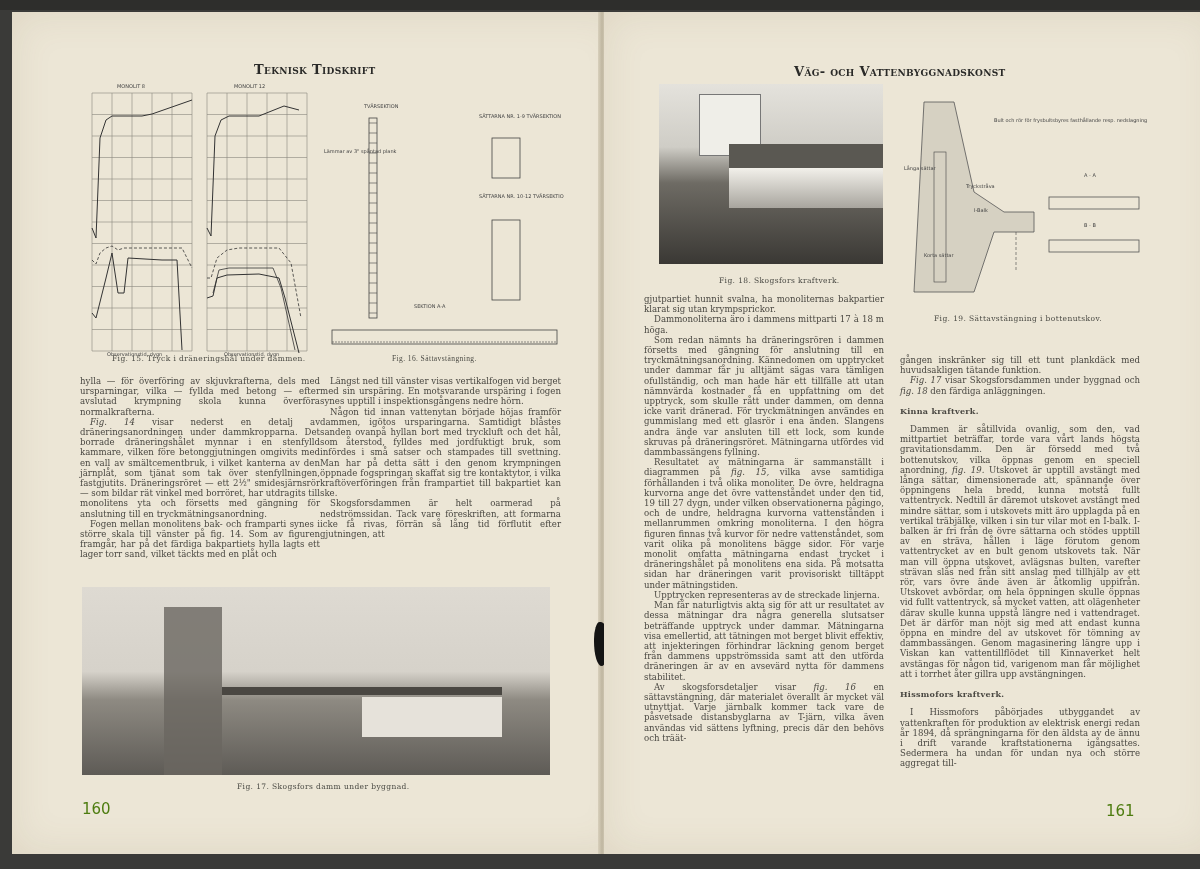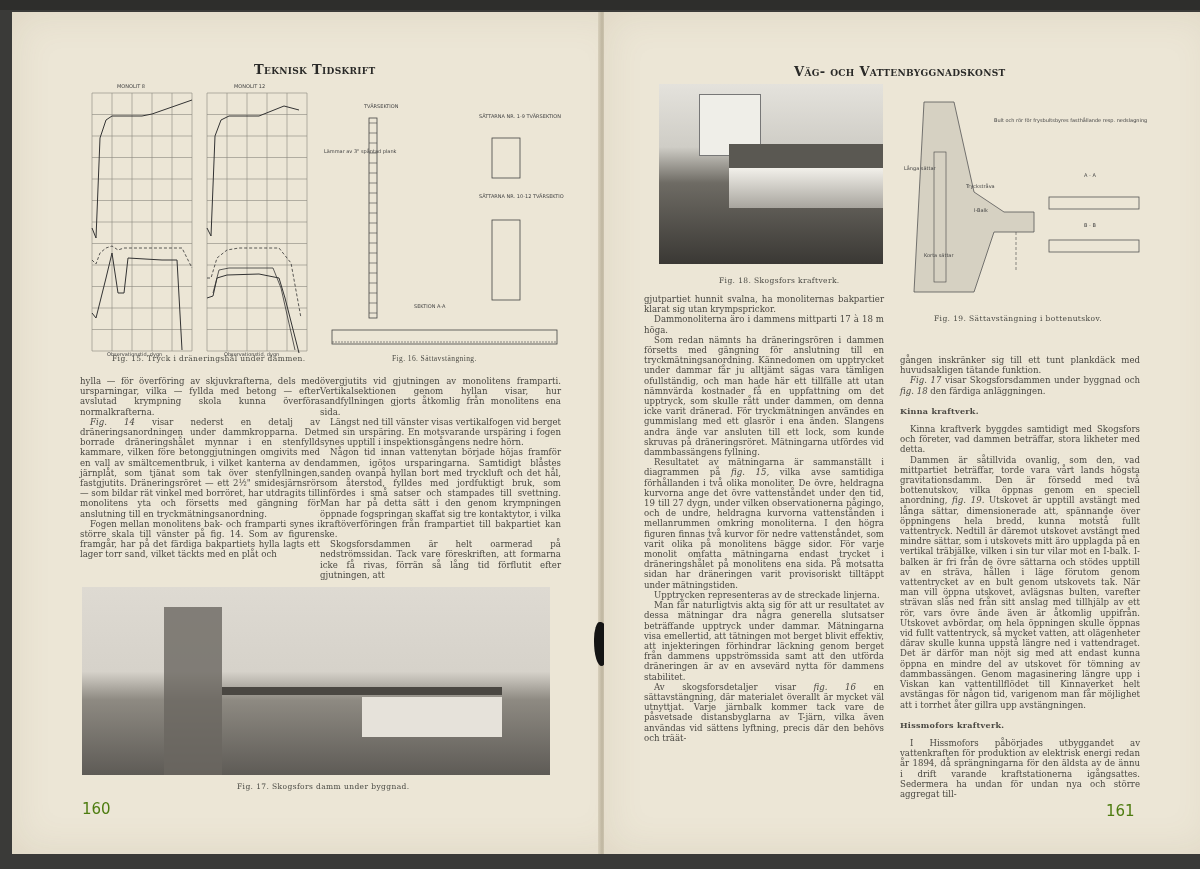--- a/index.html
+++ b/index.html
@@ -142,21 +142,20 @@
 
   <div class="caption" style="left:100px; top:342px;">Fig. 15.   Tryck i dräneringshål under dammen.</div>
   <div class="caption" style="left:380px; top:342px;font-family:Liberation Serif, serif;">Fig. 16.   Sättavstängning.</div>
 
   <div class="col" id="lcol1" style="left:68px; top:364px; width:240px;">
       <p class="noind">hylla — för överföring av skjuvkrafterna, dels med ursparningar, vilka — fyllda med betong — efter avslutad krympning skola kunna överföra normalkrafterna.</p>
       <p><i>Fig. 14</i> visar nederst en detalj av dräneringsanordningen under dammkropparna. Det borrade dräneringshålet mynnar i en stenfylld kammare, vilken före betonggjutningen omgivits med en vall av smältcementbruk, i vilket kanterna av den järnplåt, som tjänat som tak över stenfyllningen, fastgjutits. Dräneringsröret — ett 2½" smidesjärnsrör — som bildar rät vinkel med borröret, har utdragits till monolitens yta och försetts med gängning för anslutning till en tryckmätningsanordning.</p>
       <p>Fogen mellan monolitens bak- och framparti synes i större skala till vänster på fig. 14. Som av figuren framgår, har på det färdiga bakpartiets hylla lagts ett lager torr sand, vilket täckts med en plåt och</p>
     </div>
   <div class="col" id="lcol2" style="left:308px; top:364px; width:241px;">
-      <p class="noind">övergjutits vid gjutningen av monolitens framparti. Vertikalsektionen genom hyllan visar, hur sandfyllningen gjorts åtkomlig från monolitens ena sida.</p>
       <p>Längst ned till vänster visas vertikalfogen vid berget med sin urspäring. En motsvarande urspäring i fogen synes upptill i inspektionsgångens nedre hörn.</p>
       <p>Någon tid innan vattenytan började höjas framför dammen, igötos ursparingarna. Samtidigt blåstes sanden ovanpå hyllan bort med tryckluft och det hål, som återstod, fylldes med jordfuktigt bruk, som infördes i små satser och stampades till svettning. Man har på detta sätt i den genom krympningen öppnade fogspringan skaffat sig tre kontaktytor, i vilka kraftöverföringen från frampartiet till bakpartiet kan ske.</p>
       <p>Skogsforsdammen är helt oarmerad på nedströmssidan. Tack vare föreskriften, att formarna icke få rivas, förrän så lång tid förflutit efter gjutningen, att</p>
     </div>
 
   <div class="photo" style="left:70px; top:575px; width:468px; height:188px; background: linear-gradient(180deg,#dedad2 0%,#d6d2ca 45%,#8e8a82 60%,#5e5b56 100%);">
     <div style="position:absolute; left:82px; top:20px; width:58px; height:168px; background:#6a6660; opacity:0.8;"></div>
     <div style="position:absolute; left:140px; top:100px; width:280px; height:8px; background:#4a4742;"></div>
     <div style="position:absolute; left:280px; top:110px; width:140px; height:40px; background:#e6e2da;"></div>
   </div>
@@ -200,20 +199,19 @@
       <p>Som redan nämnts ha dräneringsrören i dammen försetts med gängning för anslutning till en tryckmätningsanordning. Kännedomen om upptrycket under dammar får ju alltjämt sägas vara tämligen ofullständig, och man hade här ett tillfälle att utan nämnvärda kostnader få en uppfattning om det upptryck, som skulle rått under dammen, om denna icke varit dränerad. För tryckmätningen användes en gummislang med ett glasrör i ena änden. Slangens andra ände var ansluten till ett lock, som kunde skruvas på dräneringsröret. Mätningarna utfördes vid dammbassängens fyllning.</p>
       <p>Resultatet av mätningarna är sammanställt i diagrammen på <i>fig. 15,</i> vilka avse samtidiga förhållanden i två olika monoliter. De övre, heldragna kurvorna ange det övre vattenståndet under den tid, 19 till 27 dygn, under vilken observationerna pågingo, och de undre, heldragna kurvorna vattenstånden i mellanrummen omkring monoliterna. I den högra figuren finnas två kurvor för nedre vattenståndet, som varit olika på monolitens bägge sidor. För varje monolit omfatta mätningarna endast trycket i dräneringshålet på monolitens ena sida. På motsatta sidan har dräneringen varit provisoriskt tilltäppt under mätningstiden.</p>
       <p>Upptrycken representeras av de streckade linjerna.</p>
       <p>Man får naturligtvis akta sig för att ur resultatet av dessa mätningar dra några generella slutsatser beträffande upptryck under dammar. Mätningarna visa emellertid, att tätningen mot berget blivit effektiv, att injekteringen förhindrar läckning genom berget från dammens uppströmssida samt att den utförda dräneringen är av en avsevärd nytta för dammens stabilitet.</p>
       <p>Av skogsforsdetaljer visar <i>fig. 16</i> en sättavstängning, där materialet överallt är mycket väl utnyttjat. Varje järnbalk kommer tack vare de påsvetsade distansbyglarna av T-järn, vilka även användas vid sättens lyftning, precis där den behövs och träät-</p>
     </div>
   <div class="col" id="rcol2" style="left:296px; top:322px; width:240px;margin-top:21px;">
       <p class="noind">gången inskränker sig till ett tunt plankdäck med huvudsakligen tätande funktion.</p>
       <p><i>Fig. 17</i> visar Skogsforsdammen under byggnad och <i>fig. 18</i> den färdiga anläggningen.</p>
       <h4>Kinna kraftverk.</h4>
-      <p>Kinna kraftverk byggdes samtidigt med Skogsfors och företer, vad dammen beträffar, stora likheter med detta.</p>
       <p>Dammen är såtillvida ovanlig, som den, vad mittpartiet beträffar, torde vara vårt lands högsta gravitationsdamm. Den är försedd med två bottenutskov, vilka öppnas genom en speciell anordning, <i>fig. 19.</i> Utskovet är upptill avstängt med långa sättar, dimensionerade att, spännande över öppningens hela bredd, kunna motstå fullt vattentryck. Nedtill är däremot utskovet avstängt med mindre sättar, som i utskovets mitt äro upplagda på en vertikal träbjälke, vilken i sin tur vilar mot en I-balk. I-balken är fri från de övre sättarna och stödes upptill av en sträva, hållen i läge förutom genom vattentrycket av en bult genom utskovets tak. När man vill öppna utskovet, avlägsnas bulten, varefter strävan slås ned från sitt anslag med tillhjälp av ett rör, vars övre ände även är åtkomlig uppifrån. Utskovet avbördar, om hela öppningen skulle öppnas vid fullt vattentryck, så mycket vatten, att olägenheter därav skulle kunna uppstå längre ned i vattendraget. Det är därför man nöjt sig med att endast kunna öppna en mindre del av utskovet för tömning av dammbassängen. Genom magasinering längre upp i Viskan kan vattentillflödet till Kinnaverket helt avstängas för någon tid, varigenom man får möjlighet att i torrhet åter gillra upp avstängningen.</p>
       <h4>Hissmofors kraftverk.</h4>
       <p>I Hissmofors påbörjades utbyggandet av vattenkraften för produktion av elektrisk energi redan år 1894, då sprängningarna för den äldsta av de ännu i drift varande kraftstationerna igångsattes. Sedermera ha undan för undan nya och större aggregat till-</p>
     </div>
 
   <div class="folio" style="left:502px; top:790px;">161</div>
 </div>
 
 </body></html>

